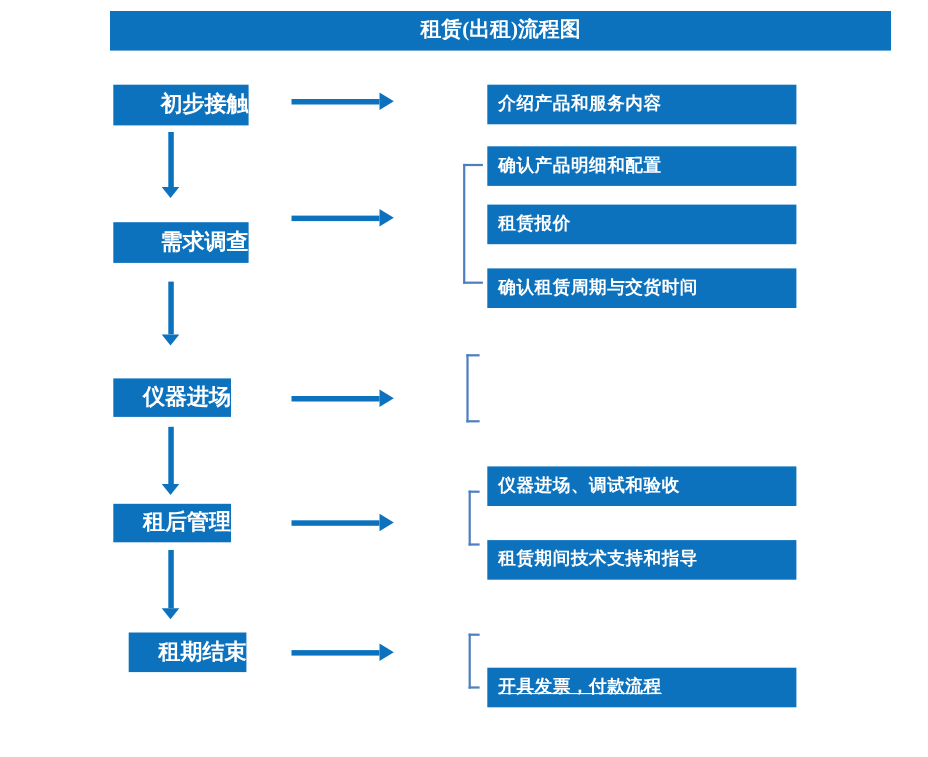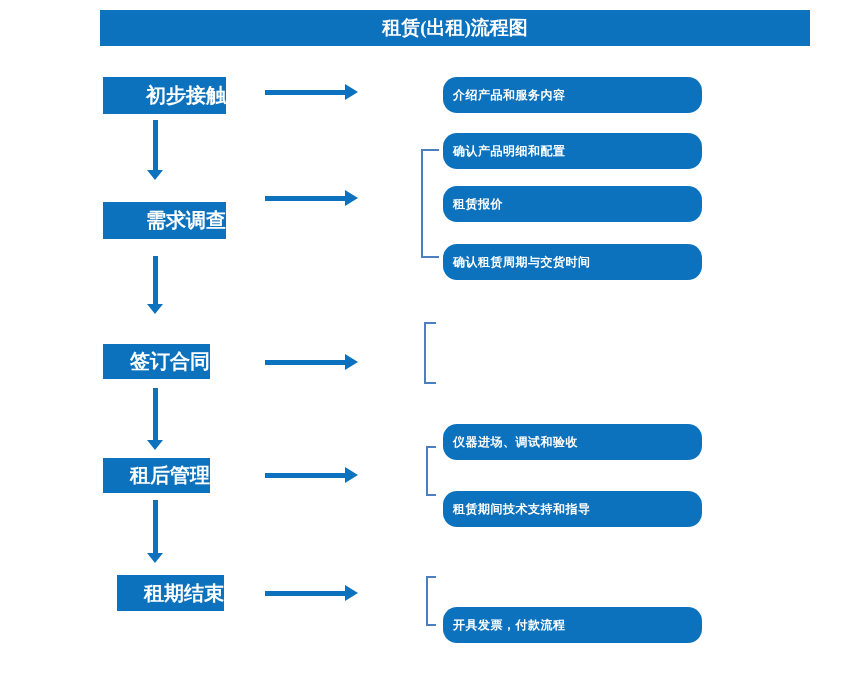--- a/index.html
+++ b/index.html
@@ -33,31 +33,30 @@
     background: var(--primary);
     color: var(--text-on-primary);
     font-weight: bold;
     font-size: 20px;
     text-align: right;
     white-space: nowrap;
     overflow: hidden;
   }
   .out-box {
     position: absolute;
-    left: 443px; width: 259px; height: 36px;
+    left: 443px; width: 281px; height: 36px;
     background: var(--primary);
     color: var(--text-on-primary);
     font-weight: bold;
-    font-size: 12px;
+    font-size: 16px;
     line-height: 36px;
     padding-left: 10px;
     letter-spacing: 0.5px;
     white-space: nowrap;
     overflow: hidden;
-    border-radius: 14px;
   }
   .h-arrow {
     position: absolute;
     left: 265px; width: 80px; height: 5px;
     background: var(--primary);
   }
   .h-arrow::after {
     content: "";
     position: absolute;
     right: -13px; top: -6px;
@@ -89,21 +88,21 @@
 </style>
 </head>
 <body>
 
 <div class="canvas">
 
   <div class="title-bar">租赁(出租)流程图</div>
 
   <div class="step-box" style="left:103px; top:77px; width:123px; height:37px; line-height:37px;">初步接触</div>
   <div class="step-box" style="left:103px; top:202px; width:123px; height:37px; line-height:37px;">需求调查</div>
-  <div class="step-box" style="left:103px; top:344px; width:107px; height:35px; line-height:35px;">签订合同</div>
+  <div class="step-box" style="left:103px; top:344px; width:107px; height:35px; line-height:35px;">仪器进场</div>
   <div class="step-box" style="left:103px; top:458px; width:107px; height:35px; line-height:35px;">租后管理</div>
   <div class="step-box" style="left:117px; top:575px; width:107px; height:36px; line-height:36px;">租期结束</div>
 
   <div class="v-arrow" style="top:120px; height:50px;"></div>
   <div class="v-arrow" style="top:256px; height:48px;"></div>
   <div class="v-arrow" style="top:388px; height:52px;"></div>
   <div class="v-arrow" style="top:500px; height:53px;"></div>
 
   <div class="h-arrow" style="top:90px;"></div>
   <div class="h-arrow" style="top:196px;"></div>
@@ -115,15 +114,15 @@
   <div class="bracket" style="left:424px; top:322px; width:12px; height:62px;"></div>
   <div class="bracket" style="left:426px; top:446px; width:10px; height:50px;"></div>
   <div class="bracket" style="left:426px; top:576px; width:10px; height:50px;"></div>
 
   <div class="out-box" style="top:77px;">介绍产品和服务内容</div>
   <div class="out-box" style="top:133px;">确认产品明细和配置</div>
   <div class="out-box" style="top:186px;">租赁报价</div>
   <div class="out-box" style="top:244px;">确认租赁周期与交货时间</div>
   <div class="out-box" style="top:424px;">仪器进场、调试和验收</div>
   <div class="out-box" style="top:491px;">租赁期间技术支持和指导</div>
-  <div class="out-box" style="top:607px;">开具发票，付款流程</div>
+  <div class="out-box" style="top:607px;text-decoration:underline;">开具发票，付款流程</div>
 
 </div>
 
 </body></html>

